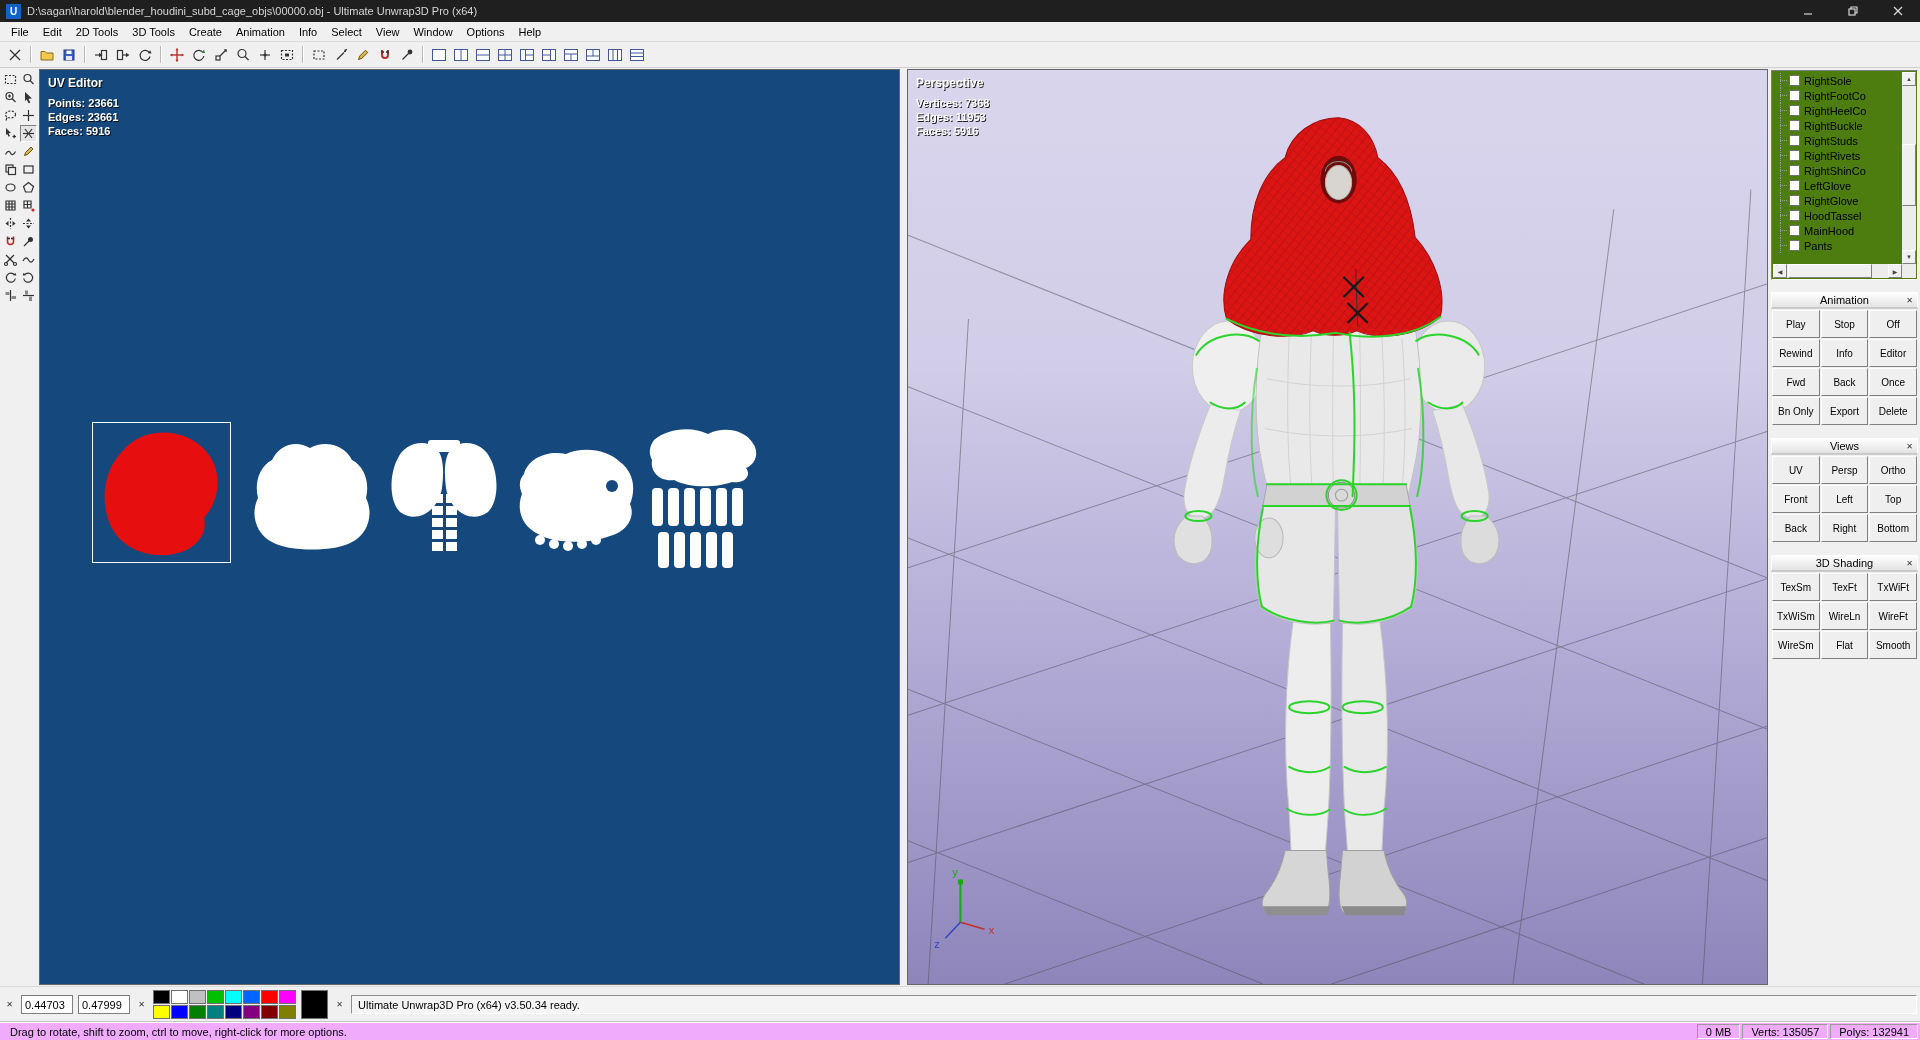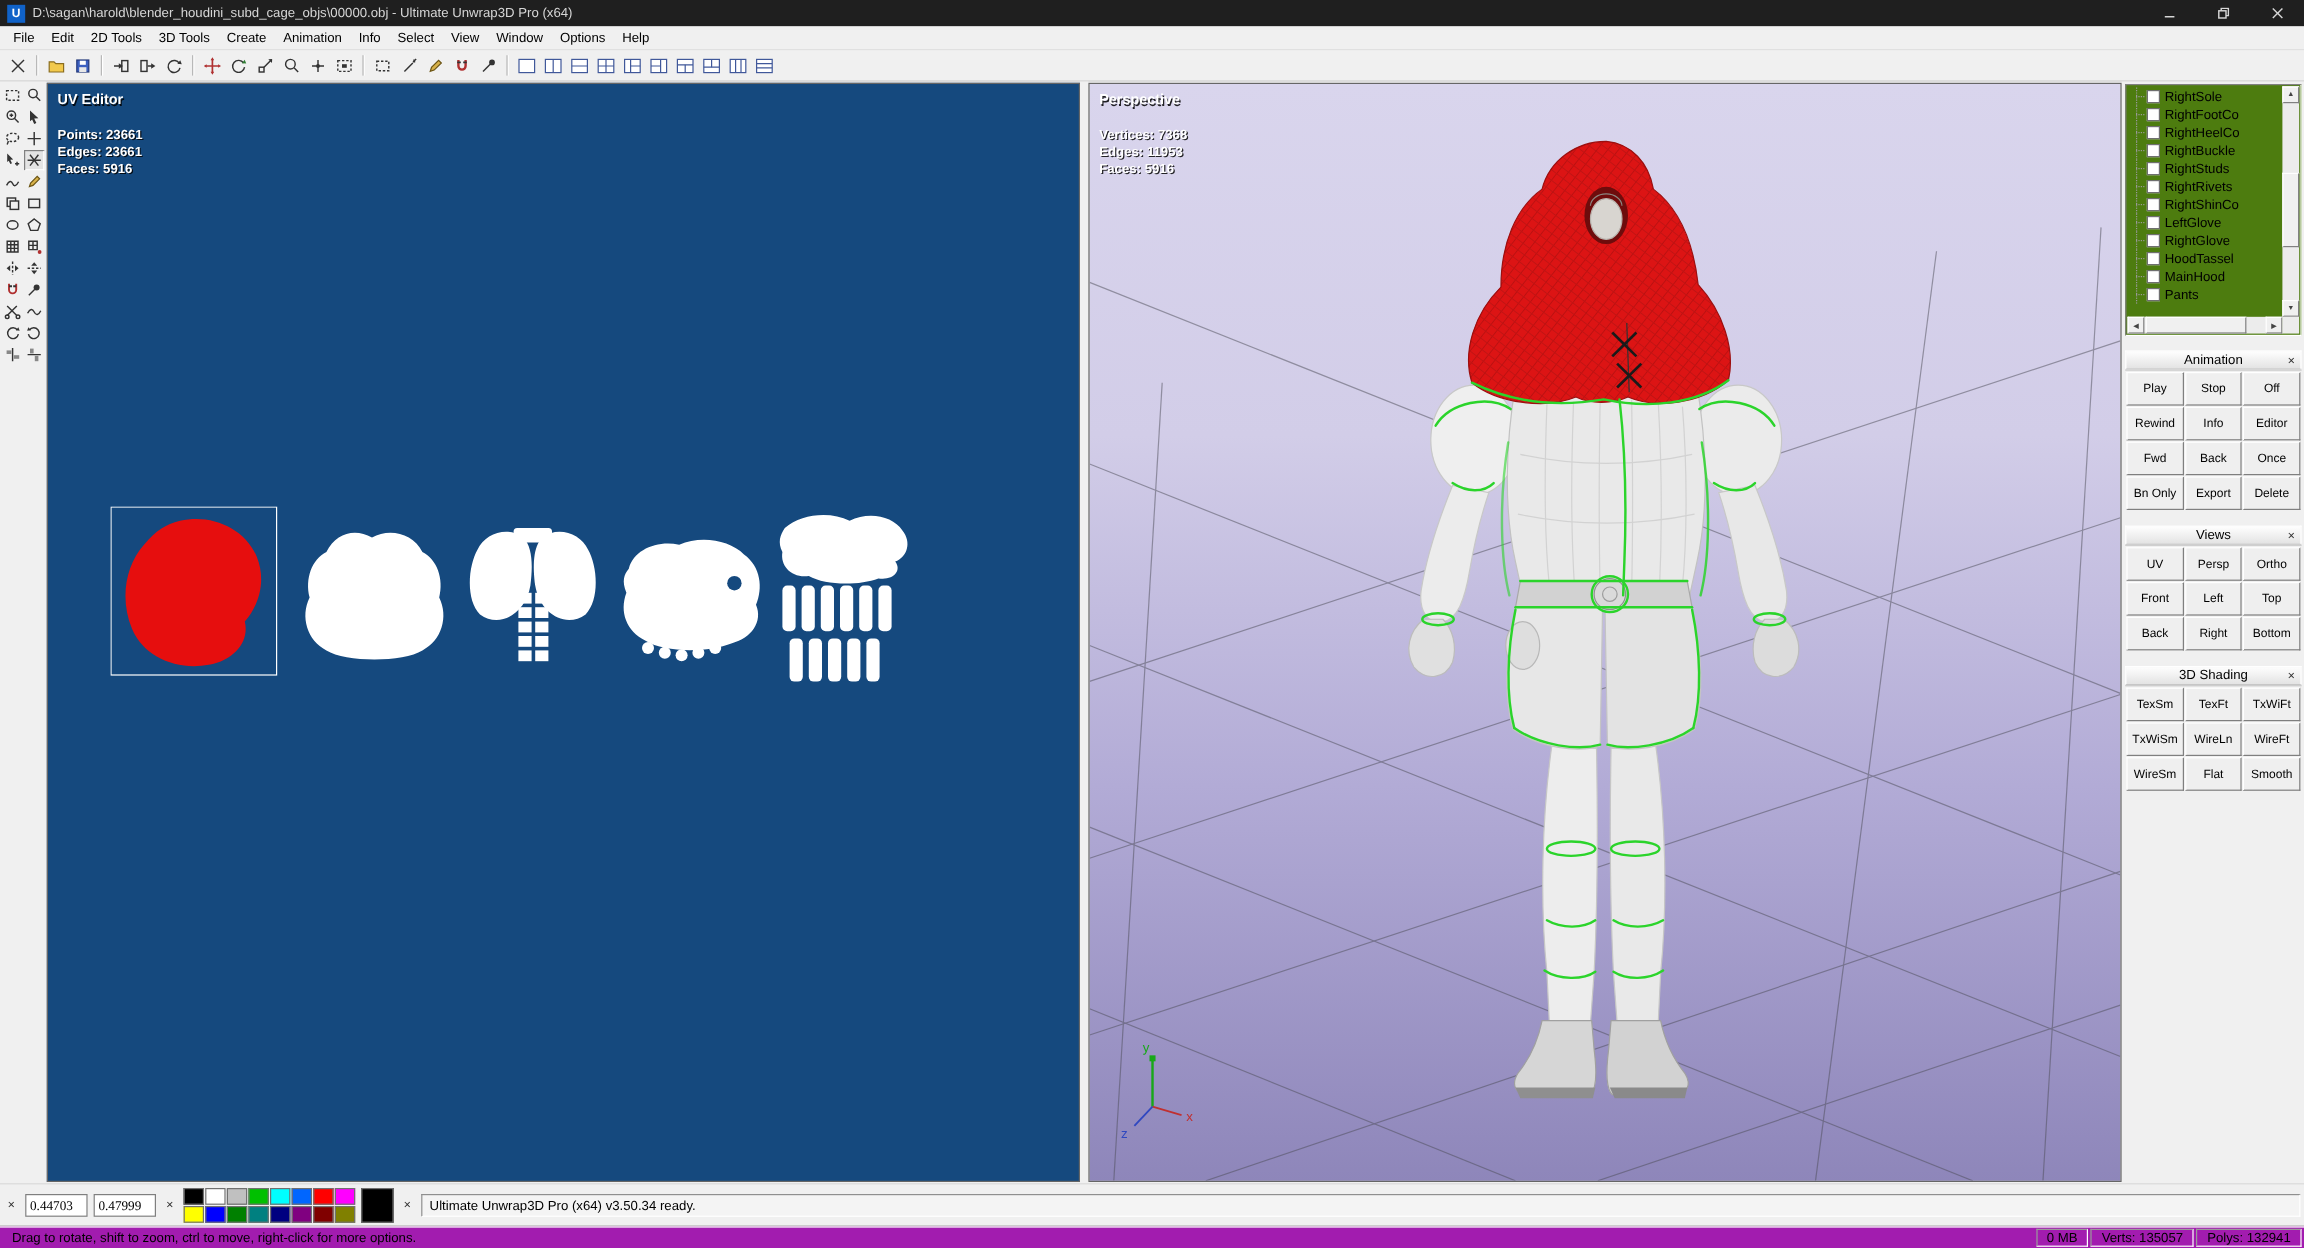--- a/index.html
+++ b/index.html
@@ -26,21 +26,21 @@
 .main{flex:1;display:flex;min-height:0}
 .sidestrip{width:38px;background:#f0f0f0;display:grid;grid-template-columns:17px 17px;gap:1px;align-content:start;padding:3px 0 0 2px;flex:none}
 .sbtn{width:17px;height:17px;display:flex;align-items:center;justify-content:center;background:#f0f0f0;border:1px solid #f0f0f0}
 .sbtn svg{width:15px;height:15px}
 .sbtn svg .s{stroke:#333;fill:none;stroke-width:1.2}
 .sbtn.pressed{border-color:#808080 #fff #fff #808080;background:#e4e4e4}
 .uvpanel{flex:1;position:relative;background:var(--uv-bg,#15497e);border:1px solid #666;margin:1px 0 1px 1px;overflow:hidden}
 .splitter{width:7px;background:#f0f0f0;flex:none;cursor:col-resize}
 .viewport{flex:1;position:relative;border:1px solid #666;margin:1px 0;overflow:hidden;background:linear-gradient(180deg,var(--vp-top,#d9d5ed) 0%,#d2cde8 32%,#b2abd6 64%,var(--vp-bottom,#8e86ba) 100%)}
 .vplabel{position:absolute;top:6px;left:8px;color:#fff;font-weight:bold;text-shadow:1px 1px 0 rgba(0,0,0,.85);z-index:2;pointer-events:none}
-.vplabel .t{font-size:12px;margin-bottom:16px}
+.vplabel .t{font-size:12px;margin-bottom:6px}
 .vplabel .s{font-size:11px;line-height:14px}
 .scene{position:absolute;inset:0;width:100%;height:100%}
 .uvsvg{position:absolute;left:52px;top:352px}
 
 .sidebar{width:152px;background:#f0f0f0;flex:none;padding:2px 2px 0 3px;display:flex;flex-direction:column}
 .treebox{height:210px;background:#4d7c0f;border:1px solid;border-color:#808080 #fff #fff #808080;position:relative;flex:none}
 .tree-rows{position:absolute;inset:1px 15px 15px 1px;overflow:hidden;padding-top:1px}
 .tree-row{display:flex;align-items:center;height:15px;padding-left:16px;position:relative;white-space:nowrap}
 .tree-row::before{content:"";position:absolute;left:7px;top:0;bottom:0;border-left:1px dotted #9a9a9a}
 .tree-row::after{content:"";position:absolute;left:7px;width:7px;top:7px;border-top:1px dotted #9a9a9a}
@@ -53,26 +53,26 @@
 .hthumb{margin-left:1px;width:84px;background:#f0f0f0;border:1px solid;border-color:#fff #808080 #808080 #fff}
 .scorner{position:absolute;right:1px;bottom:1px;width:14px;height:14px;background:#ececec}
 .spanel{margin-top:12px;flex:none}
 .spanel-h{height:16px;position:relative;display:flex;align-items:center;justify-content:center;font-size:11px;background:linear-gradient(#fefefe,#e3e3e3);border:1px solid #fff;border-bottom-color:#c6c6c6;box-shadow:0 1px 0 #cfcfcf}
 .spanel-x{position:absolute;right:1px;top:1px;width:13px;height:13px;display:flex;align-items:center;justify-content:center;font-size:8px;color:#333;background:transparent;border:none}
 .btn-grid{display:grid;grid-template-columns:repeat(3,1fr);gap:1px;padding:2px 1px 1px 1px}
 .pbtn{height:28px;font-size:10px;display:flex;align-items:center;justify-content:center;background:#efefef;border:1px solid;border-color:#fff #7f7f7f #7f7f7f #fff;white-space:nowrap;overflow:hidden}
 
 .bottombar{height:36px;background:#f0f0f0;display:flex;align-items:center;padding:2px 3px;gap:5px;flex:none;border-top:1px solid #dadada}
 .xbtn{width:13px;height:13px;display:flex;align-items:center;justify-content:center;font-size:8px;color:#333;background:#f0f0f0;border:1px solid #f0f0f0;flex:none}
-.coord{width:52px;height:19px;border:1px solid #7f7f7f;background:#fff;font-size:11px;font-family:Liberation Serif, serif;padding:1px 3px;flex:none}
+.coord{width:52px;height:19px;border:1px solid #7f7f7f;background:#fff;font-size:11px;font-family:Liberation Sans, sans-serif;padding:1px 3px;flex:none}
 .palette{display:grid;grid-template-columns:repeat(8,17px);grid-auto-rows:14px;gap:1px;flex:none}
 .swatch{border:1px solid #707070}
 .current{width:27px;height:29px;border:1px solid #707070;flex:none}
 .statusfield{flex:1;height:19px;border:1px solid;border-color:#8f8f8f #fff #fff #8f8f8f;background:#f4f4f4;display:flex;align-items:center;padding:0 6px;white-space:nowrap;overflow:hidden}
-.statusbar{height:18px;background:#a21caf;display:flex;align-items:stretch;gap:2px;padding:1px 2px;flex:none;border-top:1px solid #fff;box-shadow:0 -1px 0 #c4c4c4}
+.statusbar{height:18px;background:#f0abfc;display:flex;align-items:stretch;gap:2px;padding:1px 2px;flex:none;border-top:1px solid #fff;box-shadow:0 -1px 0 #c4c4c4}
 .scell{display:flex;align-items:center;padding:0 8px;white-space:nowrap}
 .scell.hint{flex:1}
 .scell.box{border:1px solid;border-color:#9a9a9a #fff #fff #9a9a9a}
 </style>
 </head>
 <body>
 
 <div class="window">
 
   <div class="titlebar">

